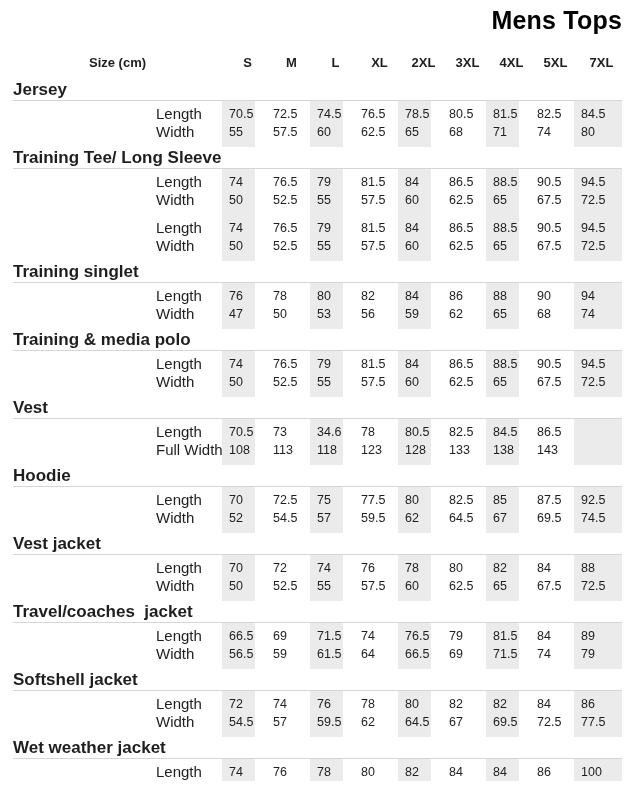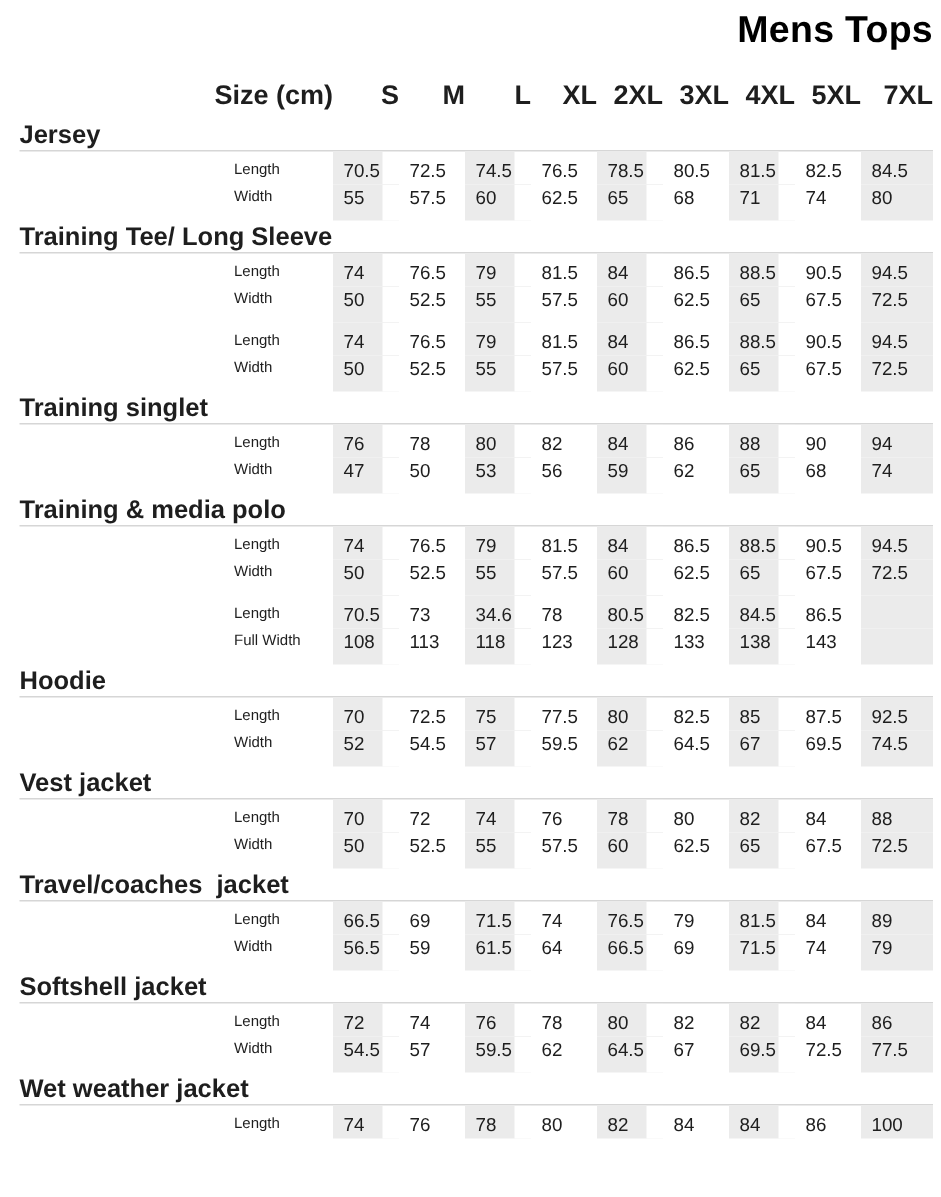--- a/index.html
+++ b/index.html
@@ -36,23 +36,23 @@
     border-spacing:0;
     table-layout:fixed;
     width:609px;
   }
   col.c-spacer{width:142px;}
   col.c-label{width:67px;}
   col.c-size{width:44px;}
   col.c-size-last{width:48px;}
 
   th{
-    font-size:18px;
+    font-size:13px;
     font-weight:700;
-    text-align:right;
+    text-align:center;
     color:var(--text);
     padding:0 0 9px 0;
     line-height:14px;
     white-space:nowrap;
   }
   th.size-hdr{padding-left:7px;}
 
   td.section-title{
     font-size:17px;
     font-weight:700;
@@ -60,21 +60,21 @@
     padding:4px 0 4px 0;
     border-bottom:1px solid var(--divider);
     white-space:pre-wrap;
   }
   td{
     font-size:12.5px;
     line-height:14px;
     vertical-align:middle;
   }
   td.row-label{
-    font-size:10px;
+    font-size:15px;
     white-space:nowrap;
   }
   td.size-cell{
     padding-left:7px;
     white-space:nowrap;
   }
   tr.len-row td{padding-top:6px;padding-bottom:2px;}
   tr.wid-row td{padding-top:2px;padding-bottom:8px;}
   tr.len-row td.size-cell{padding-left:7px;}
   td.size-cell.alt{
@@ -256,20 +256,23 @@
           <td class="row-label">Width</td>
           <td class="size-cell alt">50</td>
           <td class="size-cell">52.5</td>
           <td class="size-cell alt">55</td>
           <td class="size-cell">57.5</td>
           <td class="size-cell alt">60</td>
           <td class="size-cell">62.5</td>
           <td class="size-cell alt">65</td>
           <td class="size-cell">67.5</td>
           <td class="size-cell alt last">72.5</td>
+        </tr>
+        <tr>
+          <td colspan="11" class="section-title">Vest</td>
         </tr>
         <tr class="len-row">
           <td></td>
           <td class="row-label">Length</td>
           <td class="size-cell alt">70.5</td>
           <td class="size-cell">73</td>
           <td class="size-cell alt">34.6</td>
           <td class="size-cell">78</td>
           <td class="size-cell alt">80.5</td>
           <td class="size-cell">82.5</td>

